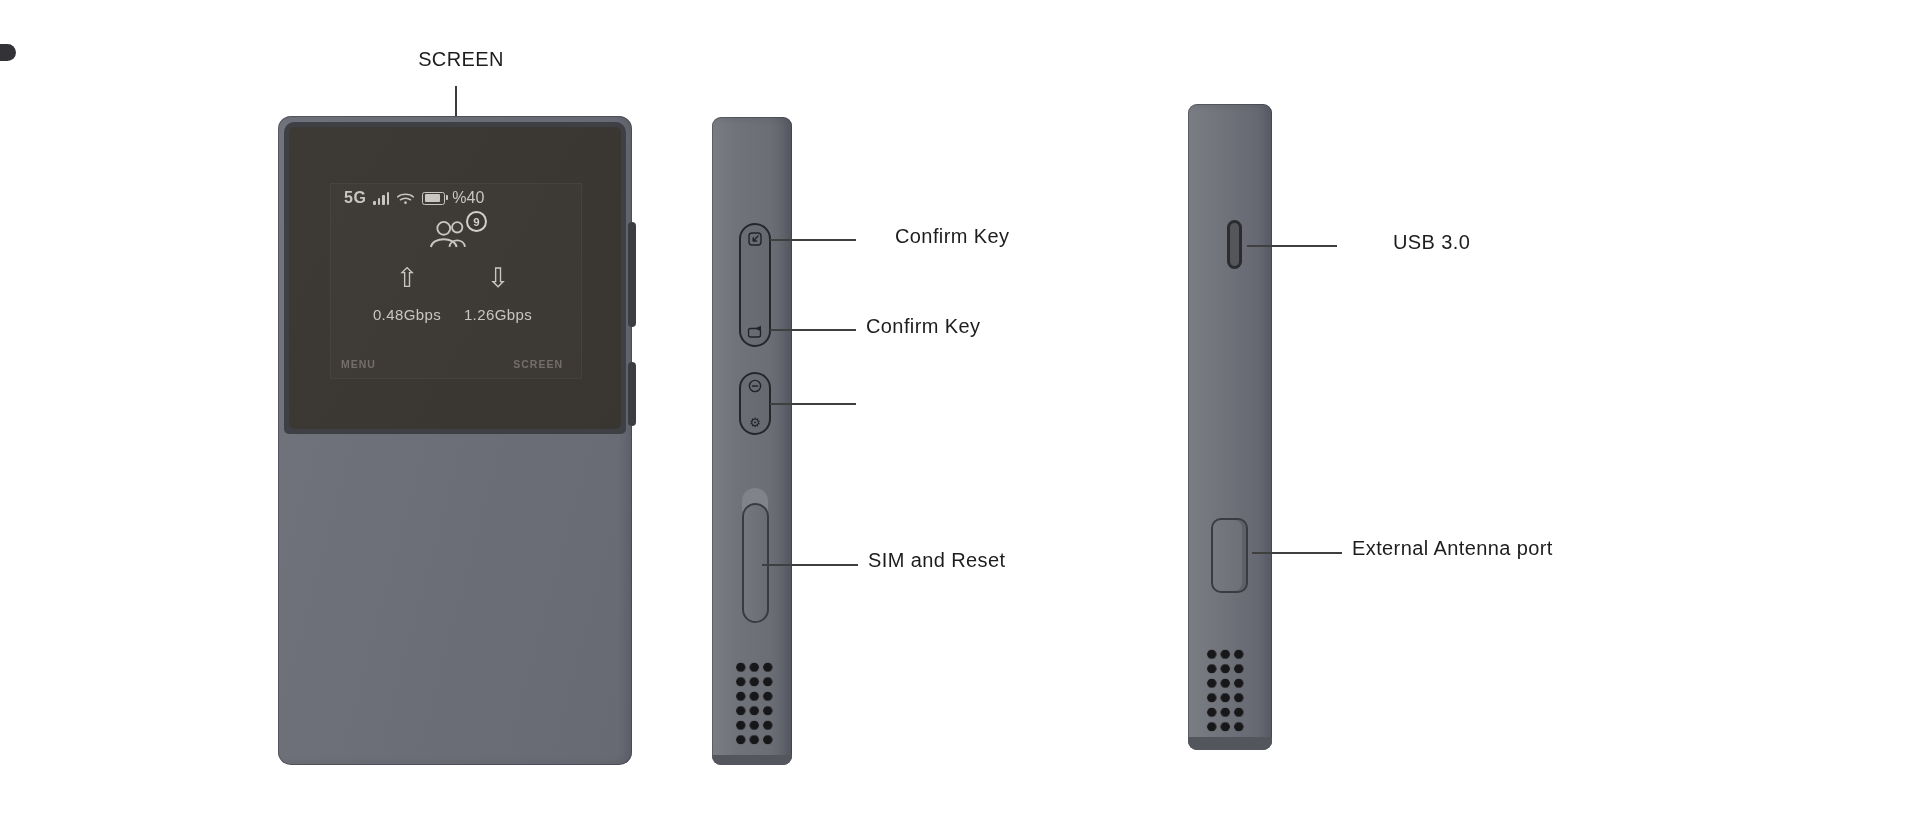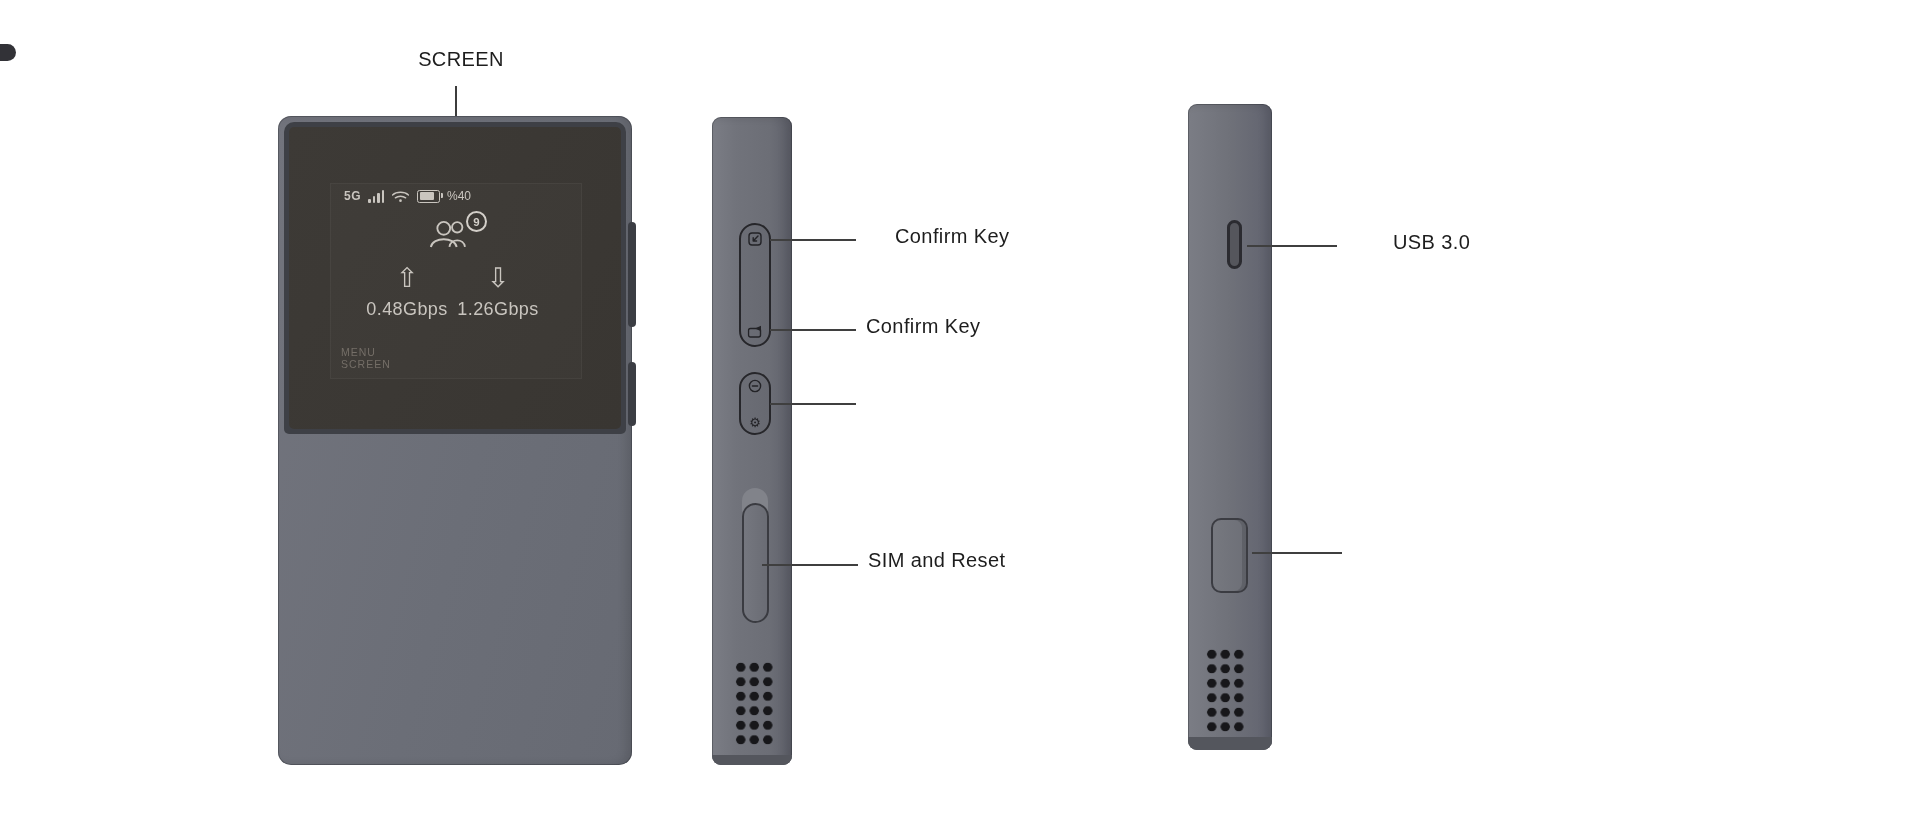--- a/index.html
+++ b/index.html
@@ -25,41 +25,41 @@
          border-radius:0 0 9px 9px;}
 
   
   .bezel{position:absolute;left:6px;top:6px;right:6px;height:312px;background:#3e4046;
          border-radius:10px 10px 5px 5px;}
   .screen{position:absolute;inset:5px;background:linear-gradient(120deg,#3d3a36,#393632);
           border-radius:5px;overflow:hidden;}
   .display{position:absolute;left:41px;top:56px;width:250px;height:194px;
            background:rgba(255,255,255,.015);border:1px solid rgba(210,205,198,.06);}
   .statusbar{position:absolute;left:13px;top:5px;display:flex;align-items:center;gap:7px;
-             color:#c9c5bf;font-size:12px;}
+             color:#c9c5bf;font-size:16px;}
   .net-label{font-weight:700;letter-spacing:.5px;}
   .bars{display:flex;align-items:flex-end;gap:2px;height:13px;}
   .bars span{width:2.5px;background:#c9c5bf;border-radius:1px;display:block;}
   .b1{height:3.5px;}.b2{height:6.5px;}.b3{height:9.5px;}.b4{height:12.5px;}
   .batt{position:relative;width:21px;height:11px;border:1.5px solid #c9c5bf;border-radius:2.5px;}
   .batt-fill{position:absolute;left:1.5px;top:1.5px;bottom:1.5px;width:70%;background:#c9c5bf;border-radius:1px;}
   .batt-tip{position:absolute;right:-4px;top:2.5px;width:2.5px;height:5px;background:#c9c5bf;border-radius:0 1px 1px 0;}
   .users-wrap{position:absolute;left:0;top:34px;width:100%;display:flex;justify-content:center;
               padding-right:10px;box-sizing:border-box;}
   .users-rel{position:relative;}
   .badge{position:absolute;top:-7px;right:-13px;width:17px;height:17px;border-radius:50%;
          border:2px solid #d3cfc9;background:#3b3834;color:#d3cfc9;font-size:11.5px;font-weight:700;
          display:flex;align-items:center;justify-content:center;}
   .speeds{position:absolute;top:80px;left:0;width:100%;height:70px;color:#c9c5bf;}
   .speed-col{position:absolute;width:108px;text-align:center;}
   .speed-col .arrow{font-size:27px;line-height:28px;}
-  .speed-col .val{font-size:18px;letter-spacing:.4px;margin-top:7px;}
+  .speed-col .val{font-size:15px;letter-spacing:.4px;margin-top:14px;}
   .col-up{left:22px;top:0;} .col-down{left:113px;top:0;}
-  .softkeys{position:absolute;left:10px;right:10px;bottom:8px;display:flex;justify-content:space-between;
-            color:#746e67;font-size:10.5px;font-weight:400;letter-spacing:1px;flex-direction:column;}
+  .softkeys{position:absolute;left:10px;right:18px;bottom:8px;display:flex;justify-content:space-between;
+            color:#746e67;font-size:10.5px;font-weight:700;letter-spacing:1px;}
   .edge-bump{position:absolute;right:-4px;width:8px;background:#3b3d43;border-radius:4px;}
 
   
   .rocker{position:absolute;left:27px;top:106px;width:32px;height:124px;border:2.5px solid #26262a;
           border-radius:17px;background:rgba(0,0,0,.04);box-sizing:border-box;}
   .rocker .ic-top{position:absolute;top:7px;left:50%;transform:translateX(-50%);}
   .rocker .ic-bot{position:absolute;bottom:7px;left:50%;transform:translateX(-50%);}
   .powerpill{position:absolute;left:27px;top:255px;width:32px;height:63px;border:2.5px solid #26262a;
           border-radius:17px;background:rgba(0,0,0,.04);box-sizing:border-box;
           display:flex;flex-direction:column;align-items:center;justify-content:space-between;
@@ -197,14 +197,15 @@
     <div class="usbc"></div>
     <div class="flap"></div>
     <div class="vents vents-right"></div>
     <div class="bottom-strip" style="height:13px;"></div>
   </div>
 
   <div class="leader" style="left:1247px;top:245px;width:90px;"></div>
   <div class="callout" style="left:1348px;top:231px;margin-left:45px;">USB 3.0</div>
 
   <div class="leader" style="left:1252px;top:552px;width:90px;"></div>
+  <div class="callout" style="left:1352px;top:537px;">External Antenna port</div>
 
 </div>
 
 </body></html>

